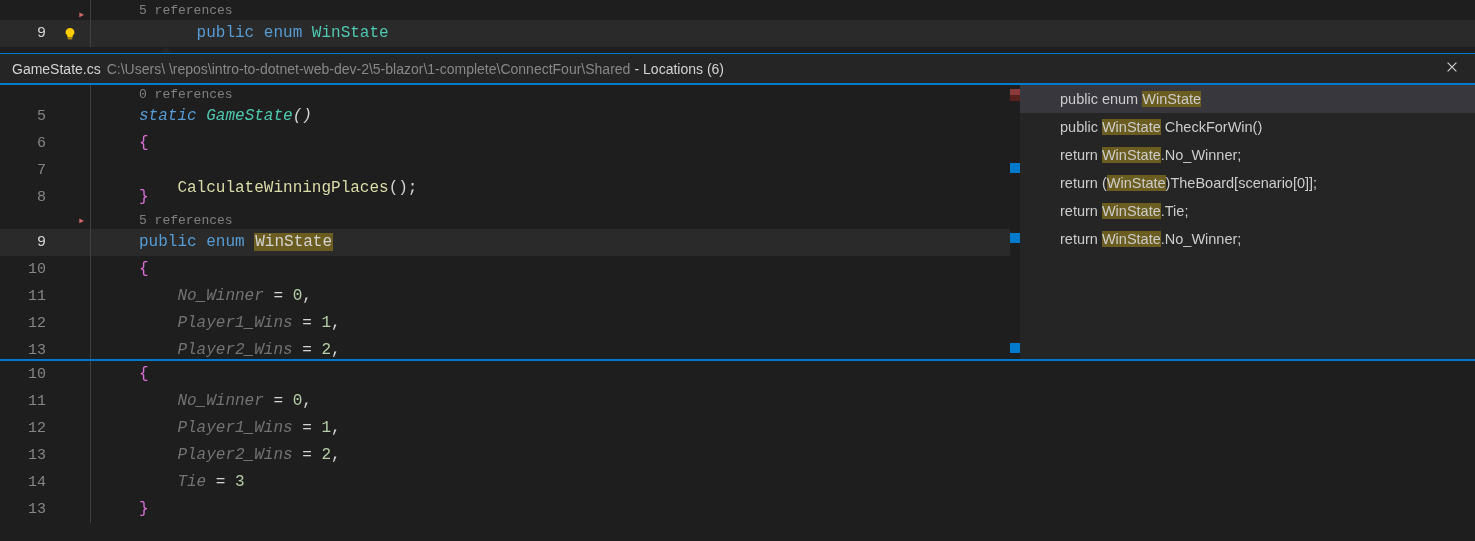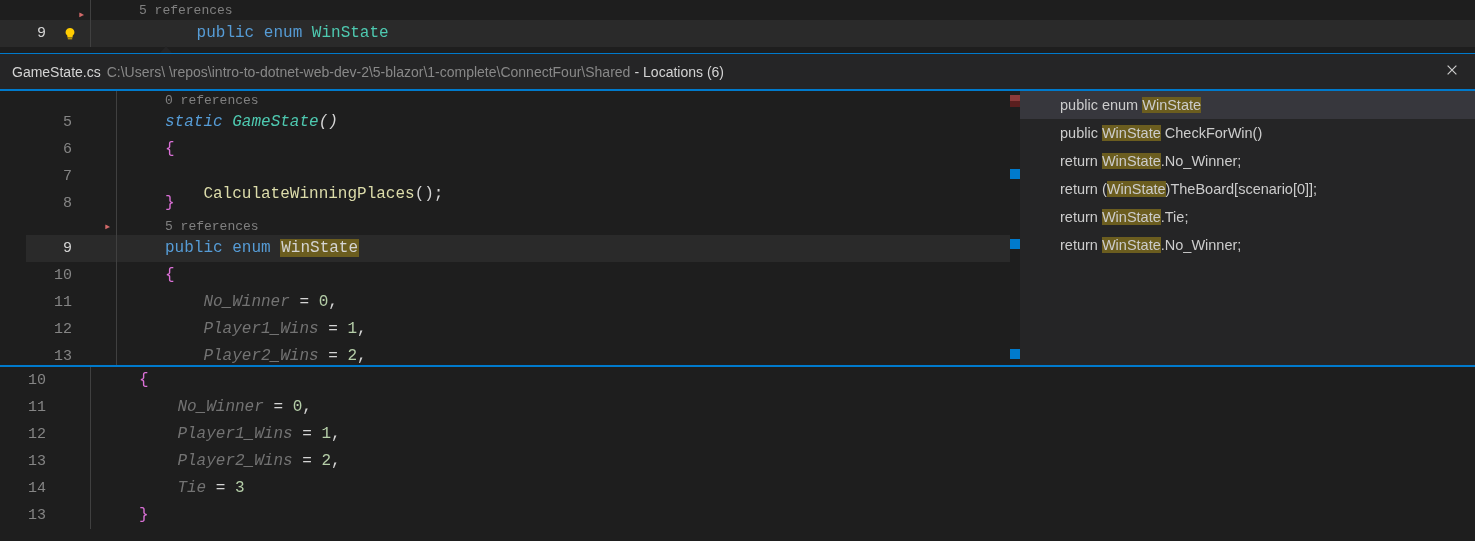--- a/index.html
+++ b/index.html
@@ -59,21 +59,21 @@
   .lightbulb {
     width: 18px; height: 18px;
     color: #ffcc00;
     display: inline-flex;
     align-items: center;
     justify-content: center;
   }
 
   .peek-header {
     background: #252526;
-    height: 36px;
+    height: 30px;
     display: flex;
     align-items: center;
     padding: 0 12px;
     border-top: 1px solid #007acc;
     color: #d4d4d4;
     font-family: 'Segoe UI', sans-serif;
     font-size: 14px;
   }
   .peek-header .filename { color: #d4d4d4; }
   .peek-header .path { color: #888; margin-left: 6px; }
@@ -82,21 +82,21 @@
   .peek-header .spacer { flex: 1; }
   .close-x { cursor: pointer; padding: 4px; color: #ccc; }
 
   .peek-body {
     display: flex;
     border-top: 2px solid #007acc;
     border-bottom: 2px solid #007acc;
     background: #1e1e1e;
     height: 278px;
   }
-  .peek-code { flex: 1; overflow: hidden; position: relative; padding-left: 26px; }
+  .peek-code { flex: 1; overflow: hidden; position: relative; }
   .peek-refs {
     width: 455px;
     background: #252526;
     overflow-y: auto;
     font-family: 'Segoe UI', Consolas, sans-serif;
     font-size: 14.5px;
   }
   .divider-col {
     width: 10px;
     background: #1e1e1e;

